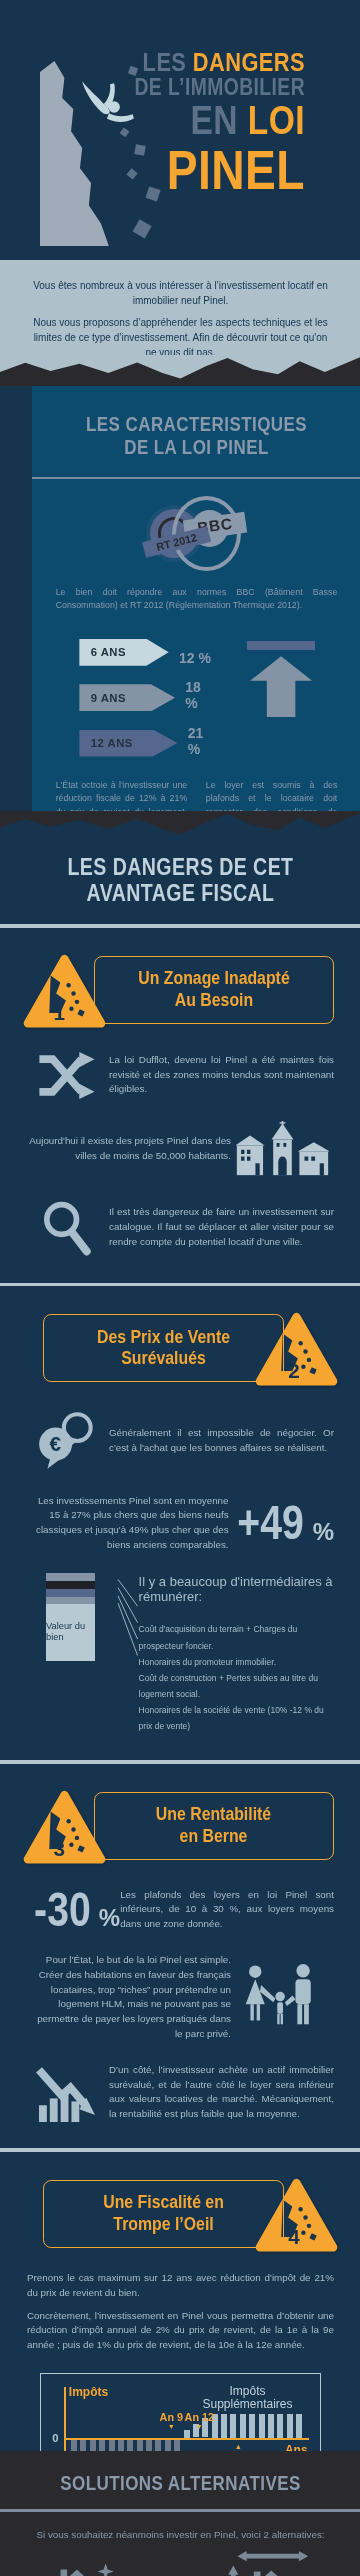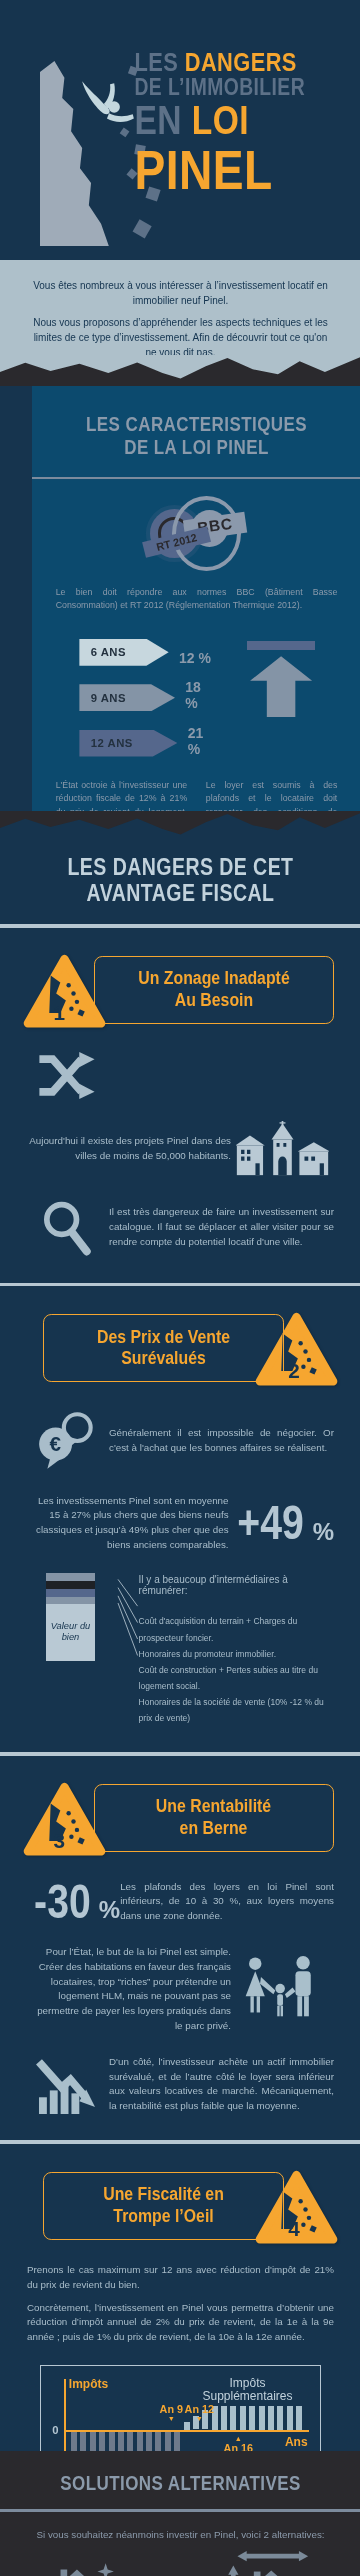--- a/index.html
+++ b/index.html
@@ -7,21 +7,21 @@
         font-family:"Liberation Sans",sans-serif;background:#16344e;}
   section{position:relative;overflow:hidden;}
   .slate{color:#5d7188;} .orange{color:#f6a630;}
 
   
   .sec-header{height:260px;background:#16344e;}
   .cliff{position:absolute;left:40px;top:61px;width:111px;height:185px;background:#9fabb8;
          clip-path:polygon(0 6%,13% 0,22% 9%,20% 20%,30% 26%,28% 38%,38% 47%,36% 58%,46% 66%,44% 78%,55% 88%,62% 100%,0 100%);}
   .debris{position:absolute;background:#5d7188;}
   .person-svg{position:absolute;left:77px;top:77px;}
-  .title-block{position:absolute;right:56px;top:49px;text-align:left;font-weight:bold;}
+  .title-block{position:absolute;right:56px;top:49px;text-align:right;font-weight:bold;}
   .title-block>div{transform:scaleX(.84);transform-origin:right center;line-height:1.04;letter-spacing:0.5px;}
   .t1{font-size:26px;} .t2{font-size:23px;} .t3{font-size:40px;} .t4{font-size:55px;letter-spacing:1.5px;}
 
   
   .sec-intro{height:95px;background:#aec0ca;padding-top:0;}
   .sec-intro .wrap{padding:17.5px 28px 0 28px;}
   .sec-intro p{color:#143450;font-size:10px;line-height:1.5;text-align:center;margin:0 0 7.2px 0;}
   .edge{height:31px;position:relative;}
   .edge1{background:#aec0ca;}
   .edge1 .edge-fill{position:absolute;inset:0;background:#2a292d;
@@ -95,24 +95,24 @@
   .bigfig{flex:0 0 93px;color:#b4c6d2;font-weight:bold;display:flex;justify-content:center;align-items:flex-end;}
   .bigfig .num{font-size:49px;line-height:.85;transform:scaleX(.8);}
   .bigfig .pc{font-size:24px;line-height:1;margin-left:1px;}
 
   
   .stacked{display:flex;padding:0 24px;margin-top:20.6px;}
   .stk-left{flex:0 0 93px;display:flex;justify-content:center;}
   .stk-bar{width:49px;display:flex;flex-direction:column;}
   .stk-seg{width:100%;}
   .stk-seg.value{display:flex;align-items:center;justify-content:center;color:#16344e;
-                 font-size:9.3px;line-height:1.2;text-align:center;font-style:italic;}
+                 font-size:9.3px;line-height:1.2;text-align:left;}
   .stk-lines{flex:0 0 21.6px;}
   .stk-right{flex:1;}
-  .stk-right .head{color:#a9bdca;font-size:10px;margin:1px 0 17.5px 0;}
+  .stk-right .head{color:#a9bdca;font-size:13px;margin:1px 0 17.5px 0;}
   .stk-right .lbl{color:#a9bdca;font-size:8.5px;line-height:1.9;}
 
   
   .tax-box{margin:20.6px 40px 0 40px;border:1px solid #b7c7d2;padding:10.3px 10.3px 9.3px 10.3px;}
   .tc-plot{position:relative;height:120px;}
   .tc-ylabel{position:absolute;left:17.5px;top:0;color:#f6a630;font-weight:bold;font-size:12px;}
   .tc-poslabel{position:absolute;left:56%;top:0;width:103px;text-align:center;color:#c2d2dc;
                font-size:12px;line-height:1.15;}
   .tc-yaxis{position:absolute;left:12.4px;top:2.1px;height:108px;width:2.1px;background:#f6a630;}
   .tc-xaxis{position:absolute;left:12.4px;right:1px;top:53px;height:2.1px;background:#f6a630;}
@@ -249,20 +249,23 @@
       <div class="ic">
         <svg width="62" height="47" viewBox="0 0 120 92">
           <g stroke="#a9bdca" stroke-width="15" fill="none">
             <path d="M4,14 H30 L86,78"></path>
             <path d="M4,78 H30 L86,14"></path>
           </g>
           <polygon points="82,0 112,14 82,30" fill="#a9bdca"></polygon>
           <polygon points="82,62 112,78 82,92" fill="#a9bdca"></polygon>
         </svg>
       </div>
+      <div class="tx">
+          <p>La loi Dufflot, devenu loi Pinel a été maintes fois revisité et des zones moins tendus sont maintenant éligibles.</p>
+        </div>
     </div>
     <div class="item">
       <div class="tx">
           <p class="right">Aujourd'hui il existe des projets Pinel dans des villes de moins de 50,000 habitants.</p>
         </div>
       <div class="ic" style="flex-basis:103px;">
         <svg width="93" height="57" viewBox="0 0 220 130">
           <g fill="#b9c9d4">
             <rect x="2" y="58" width="62" height="70"></rect>
             <polygon points="-2,58 33,34 68,58"></polygon>

